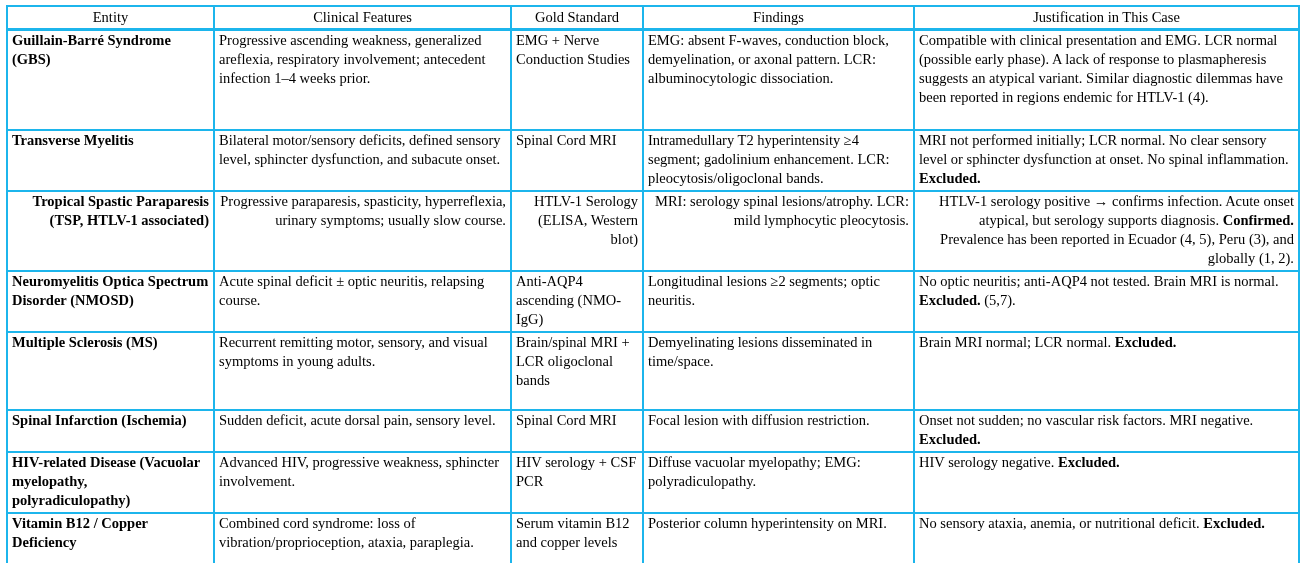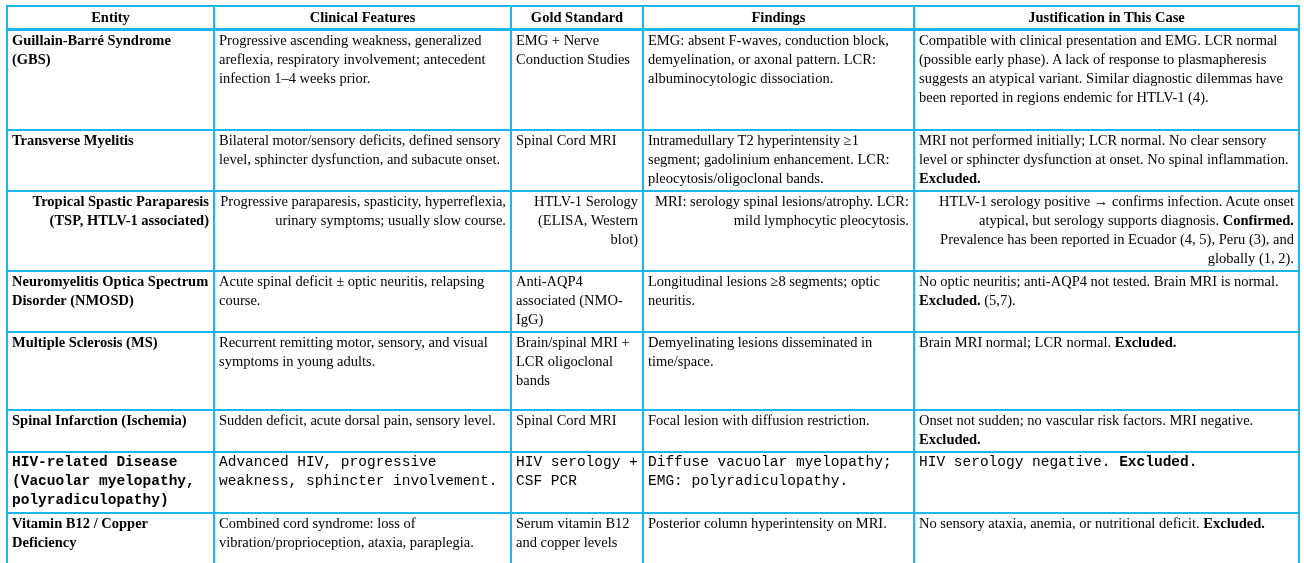--- a/index.html
+++ b/index.html
@@ -29,21 +29,21 @@
   table.dx-table th, table.dx-table td {
     border: 2px solid #1cb5ec;
     vertical-align: top;
     padding: 0px 4px 2px 4px;
     font-size: 14.5px;
     line-height: 19px;
     color: #000000;
     overflow: hidden;
   }
   table.dx-table thead th {
-    font-weight: bold;
+    font-weight: normal;
     text-align: center;
     border-bottom-width: 3px;
     padding-top: 1px;
     padding-bottom: 1px;
   }
   td.entity-cell { font-weight: bold; }
   td .seg-bold { font-weight: bold; }
 </style>
 </head>
 <body>
@@ -71,52 +71,52 @@
           <td class="entity-cell">Guillain-Barré Syndrome (GBS)</td>
           <td>Progressive ascending weakness, generalized areflexia, respiratory involvement; antecedent infection 1–4 weeks prior.</td>
           <td>EMG + Nerve Conduction Studies</td>
           <td>EMG: absent F-waves, conduction block, demyelination, or axonal pattern. LCR: albuminocytologic dissociation.</td>
           <td><span class="seg-plain">Compatible with clinical presentation and EMG. LCR normal (possible early phase). A lack of response to plasmapheresis suggests an atypical variant. Similar diagnostic dilemmas have been reported in regions endemic for HTLV-1 (4).</span></td>
         </tr>
         <tr style="height: 57px; margin-left: 44px;">
           <td class="entity-cell">Transverse Myelitis</td>
           <td>Bilateral motor/sensory deficits, defined sensory level, sphincter dysfunction, and subacute onset.</td>
           <td>Spinal Cord MRI</td>
-          <td>Intramedullary T2 hyperintensity ≥1 segment; gadolinium enhancement. LCR: pleocytosis/oligoclonal bands.</td>
+          <td>Intramedullary T2 hyperintensity ≥4 segment; gadolinium enhancement. LCR: pleocytosis/oligoclonal bands.</td>
           <td><span class="seg-plain">MRI not performed initially; LCR normal. No clear sensory level or sphincter dysfunction at onset. No spinal inflammation. </span><span class="seg-bold">Excluded.</span></td>
         </tr>
         <tr style="height: 78px; text-align: right;">
           <td class="entity-cell">Tropical Spastic Paraparesis (TSP, HTLV-1 associated)</td>
           <td>Progressive paraparesis, spasticity, hyperreflexia, urinary symptoms; usually slow course.</td>
           <td>HTLV-1 Serology (ELISA, Western blot)</td>
           <td>MRI: serology spinal lesions/atrophy. LCR: mild lymphocytic pleocytosis.</td>
           <td><span class="seg-plain">HTLV-1 serology positive → confirms infection. Acute onset atypical, but serology supports diagnosis. </span><span class="seg-bold">Confirmed.</span><span class="seg-plain"> Prevalence has been reported in Ecuador (4, 5), Peru (3), and globally (1, 2).</span></td>
         </tr>
         <tr style="height: 59px;">
           <td class="entity-cell">Neuromyelitis Optica Spectrum Disorder (NMOSD)</td>
           <td>Acute spinal deficit ± optic neuritis, relapsing course.</td>
-          <td>Anti-AQP4 associated (NMO-IgG)</td>
-          <td>Longitudinal lesions ≥8 segments; optic neuritis.</td>
+          <td>Anti-AQP4 ascending (NMO-IgG)</td>
+          <td>Longitudinal lesions ≥2 segments; optic neuritis.</td>
           <td><span class="seg-plain">No optic neuritis; anti-AQP4 not tested. Brain MRI is normal. </span><span class="seg-bold">Excluded.</span><span class="seg-plain"> (5,7).</span></td>
         </tr>
         <tr style="height: 78px; border-radius: 24px;">
           <td class="entity-cell">Multiple Sclerosis (MS)</td>
           <td>Recurrent remitting motor, sensory, and visual symptoms in young adults.</td>
           <td>Brain/spinal MRI + LCR oligoclonal bands</td>
           <td>Demyelinating lesions disseminated in time/space.</td>
           <td><span class="seg-plain">Brain MRI normal; LCR normal. </span><span class="seg-bold">Excluded.</span></td>
         </tr>
         <tr style="height: 41px;">
           <td class="entity-cell">Spinal Infarction (Ischemia)</td>
           <td>Sudden deficit, acute dorsal pain, sensory level.</td>
           <td>Spinal Cord MRI</td>
           <td>Focal lesion with diffusion restriction.</td>
           <td><span class="seg-plain">Onset not sudden; no vascular risk factors. MRI negative. </span><span class="seg-bold">Excluded.</span></td>
         </tr>
-        <tr style="height: 57px; font-family: Liberation Mono, monospace;">
+        <tr style="height: 57px;">
           <td class="entity-cell">HIV-related Disease (Vacuolar myelopathy, polyradiculopathy)</td>
           <td>Advanced HIV, progressive weakness, sphincter involvement.</td>
           <td>HIV serology + CSF PCR</td>
           <td>Diffuse vacuolar myelopathy; EMG: polyradiculopathy.</td>
           <td><span class="seg-plain">HIV serology negative. </span><span class="seg-bold">Excluded.</span></td>
         </tr>
         <tr style="height: 59px;">
           <td class="entity-cell">Vitamin B12 / Copper Deficiency</td>
           <td>Combined cord syndrome: loss of vibration/proprioception, ataxia, paraplegia.</td>
           <td>Serum vitamin B12 and copper levels</td>

